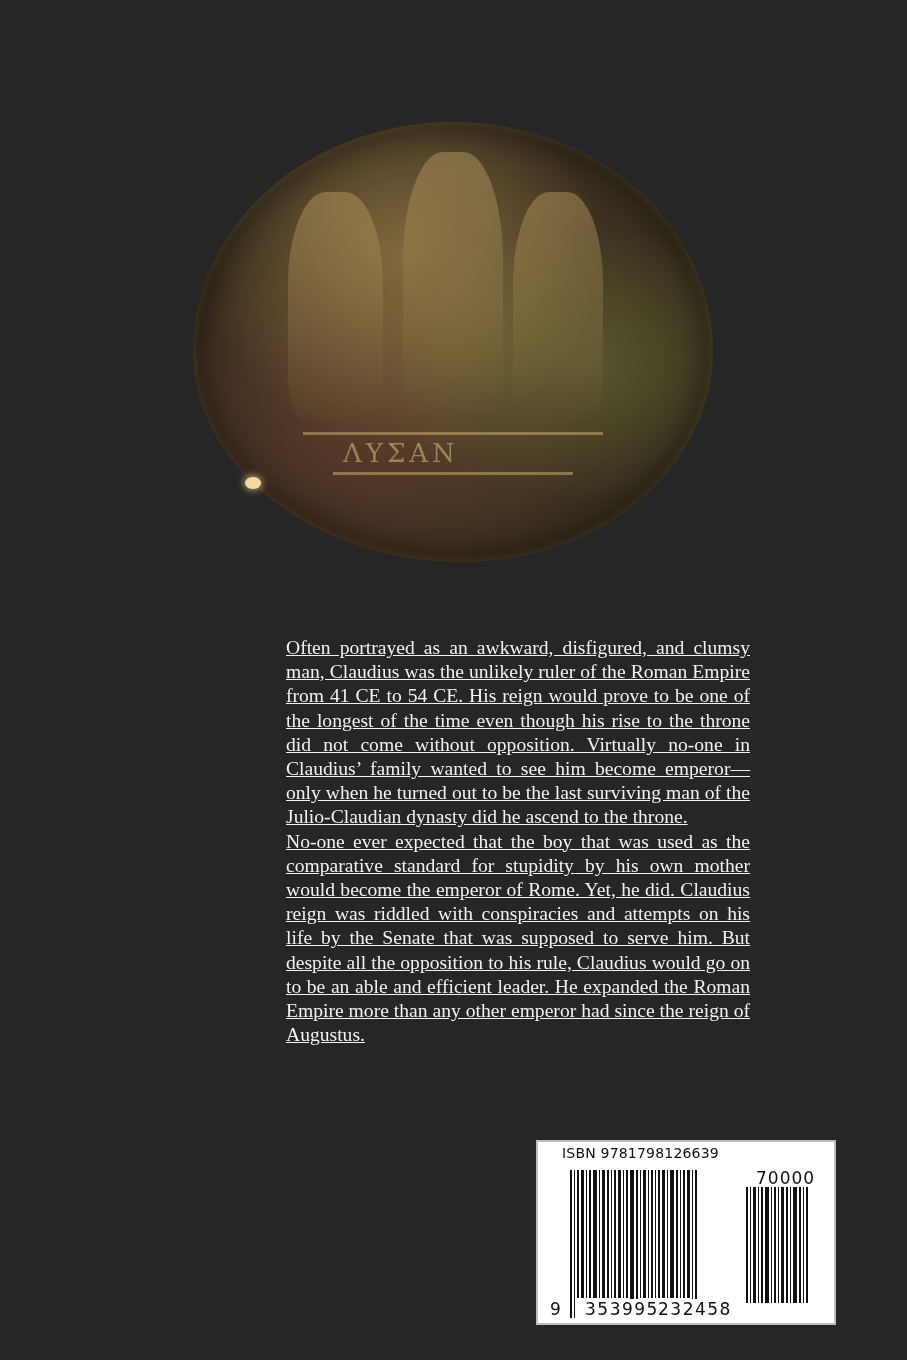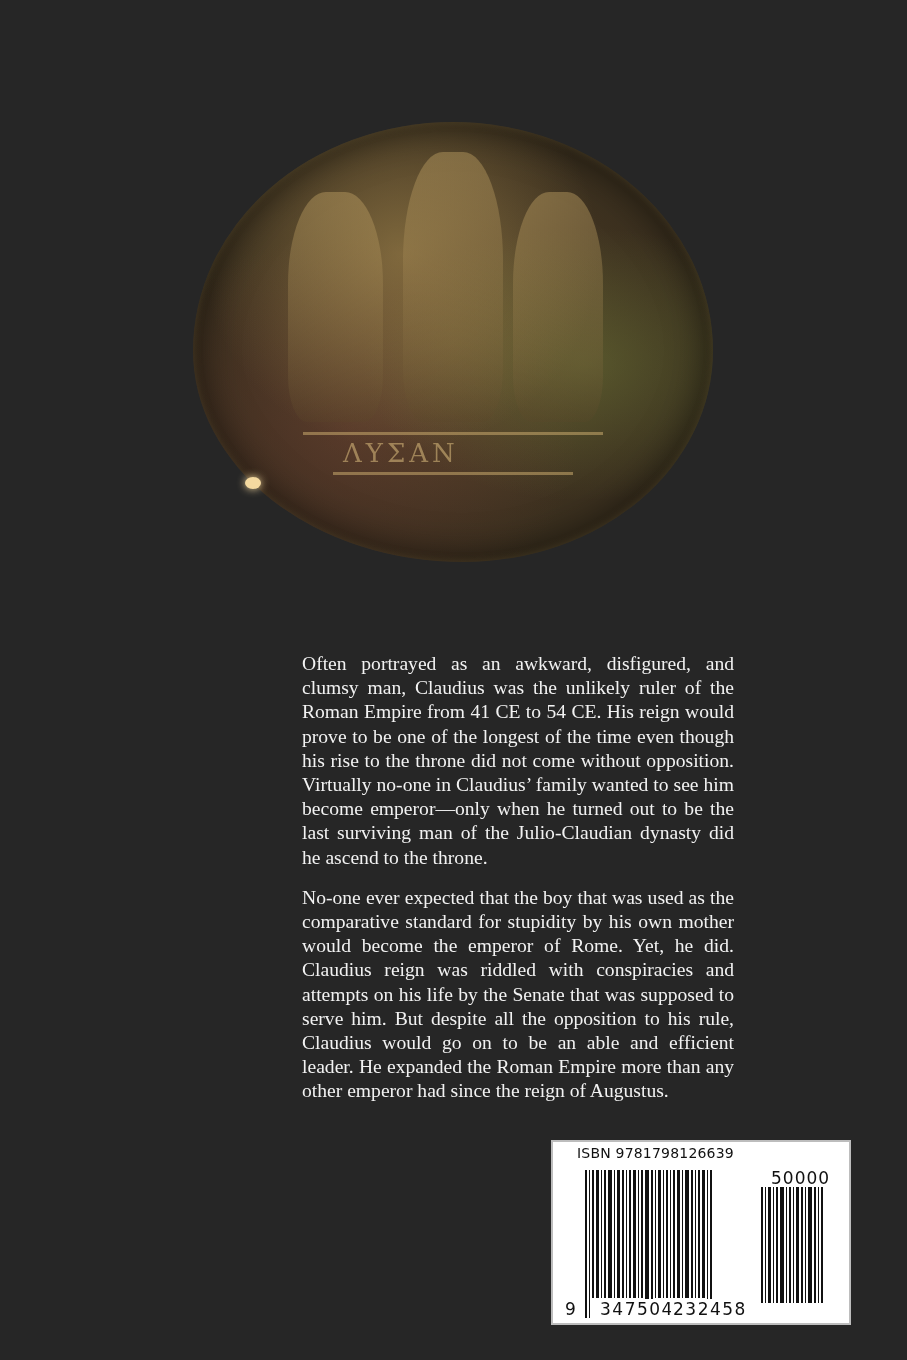--- a/index.html
+++ b/index.html
@@ -47,24 +47,24 @@
     }
     .blurb {
       position: absolute;
       left: 286px; top: 636px;
       width: 464px;
       color: #f2f2f2;
       font-size: 19.6px;
       line-height: 24.2px;
       text-align: justify;
     }
-    .blurb p { margin: 16px; }
+    .blurb p { margin: 0; text-decoration: underline; }
     .barcode-box {
       position: absolute;
-      left: 551px; top: 1140px;
+      left: 536px; top: 1140px;
       width: 300px; height: 185px;
       background: #ffffff;
       border: 2px solid #bdbdbd;
       box-sizing: border-box;
       font-family: "DejaVu Sans", sans-serif;
       color: #111;
     }
     .isbn-top {
       position: absolute; left: 24px; top: 3px;
       font-size: 14px; letter-spacing: 0.2px;
@@ -145,35 +145,35 @@
       <span style="width: 3px; height: 128px;"></span>
       <span style="width: 1px; height: 128px;"></span>
       <span style="width: 4px; height: 128px;"></span>
       <span style="width: 2px; height: 128px;"></span>
       <span style="width: 1px; height: 128px;"></span>
       <span style="width: 2px; height: 128px;"></span>
       <span style="width: 3px; height: 128px;"></span>
       <span style="width: 1px; height: 148px;"></span>
       <span style="width: 2px; height: 148px;"></span>
     </div>
-  <div class="addon-digits">50000</div>
+  <div class="addon-digits">70000</div>
   <div class="bars-add" id="bars-add">
       <span style="width: 2px; height: 116px;"></span>
       <span style="width: 1px; height: 116px;"></span>
       <span style="width: 3px; height: 116px;"></span>
       <span style="width: 1px; height: 116px;"></span>
       <span style="width: 2px; height: 116px;"></span>
       <span style="width: 4px; height: 116px;"></span>
       <span style="width: 1px; height: 116px;"></span>
       <span style="width: 2px; height: 116px;"></span>
       <span style="width: 1px; height: 116px;"></span>
       <span style="width: 3px; height: 116px;"></span>
       <span style="width: 2px; height: 116px;"></span>
       <span style="width: 1px; height: 116px;"></span>
       <span style="width: 4px; height: 116px;"></span>
       <span style="width: 2px; height: 116px;"></span>
       <span style="width: 1px; height: 116px;"></span>
       <span style="width: 2px; height: 116px;"></span>
     </div>
   <div class="digit-lead">9</div>
-  <div class="digits-left">347504</div>
+  <div class="digits-left">353995</div>
   <div class="digits-right">232458</div>
 </div>
 
 </body></html>

